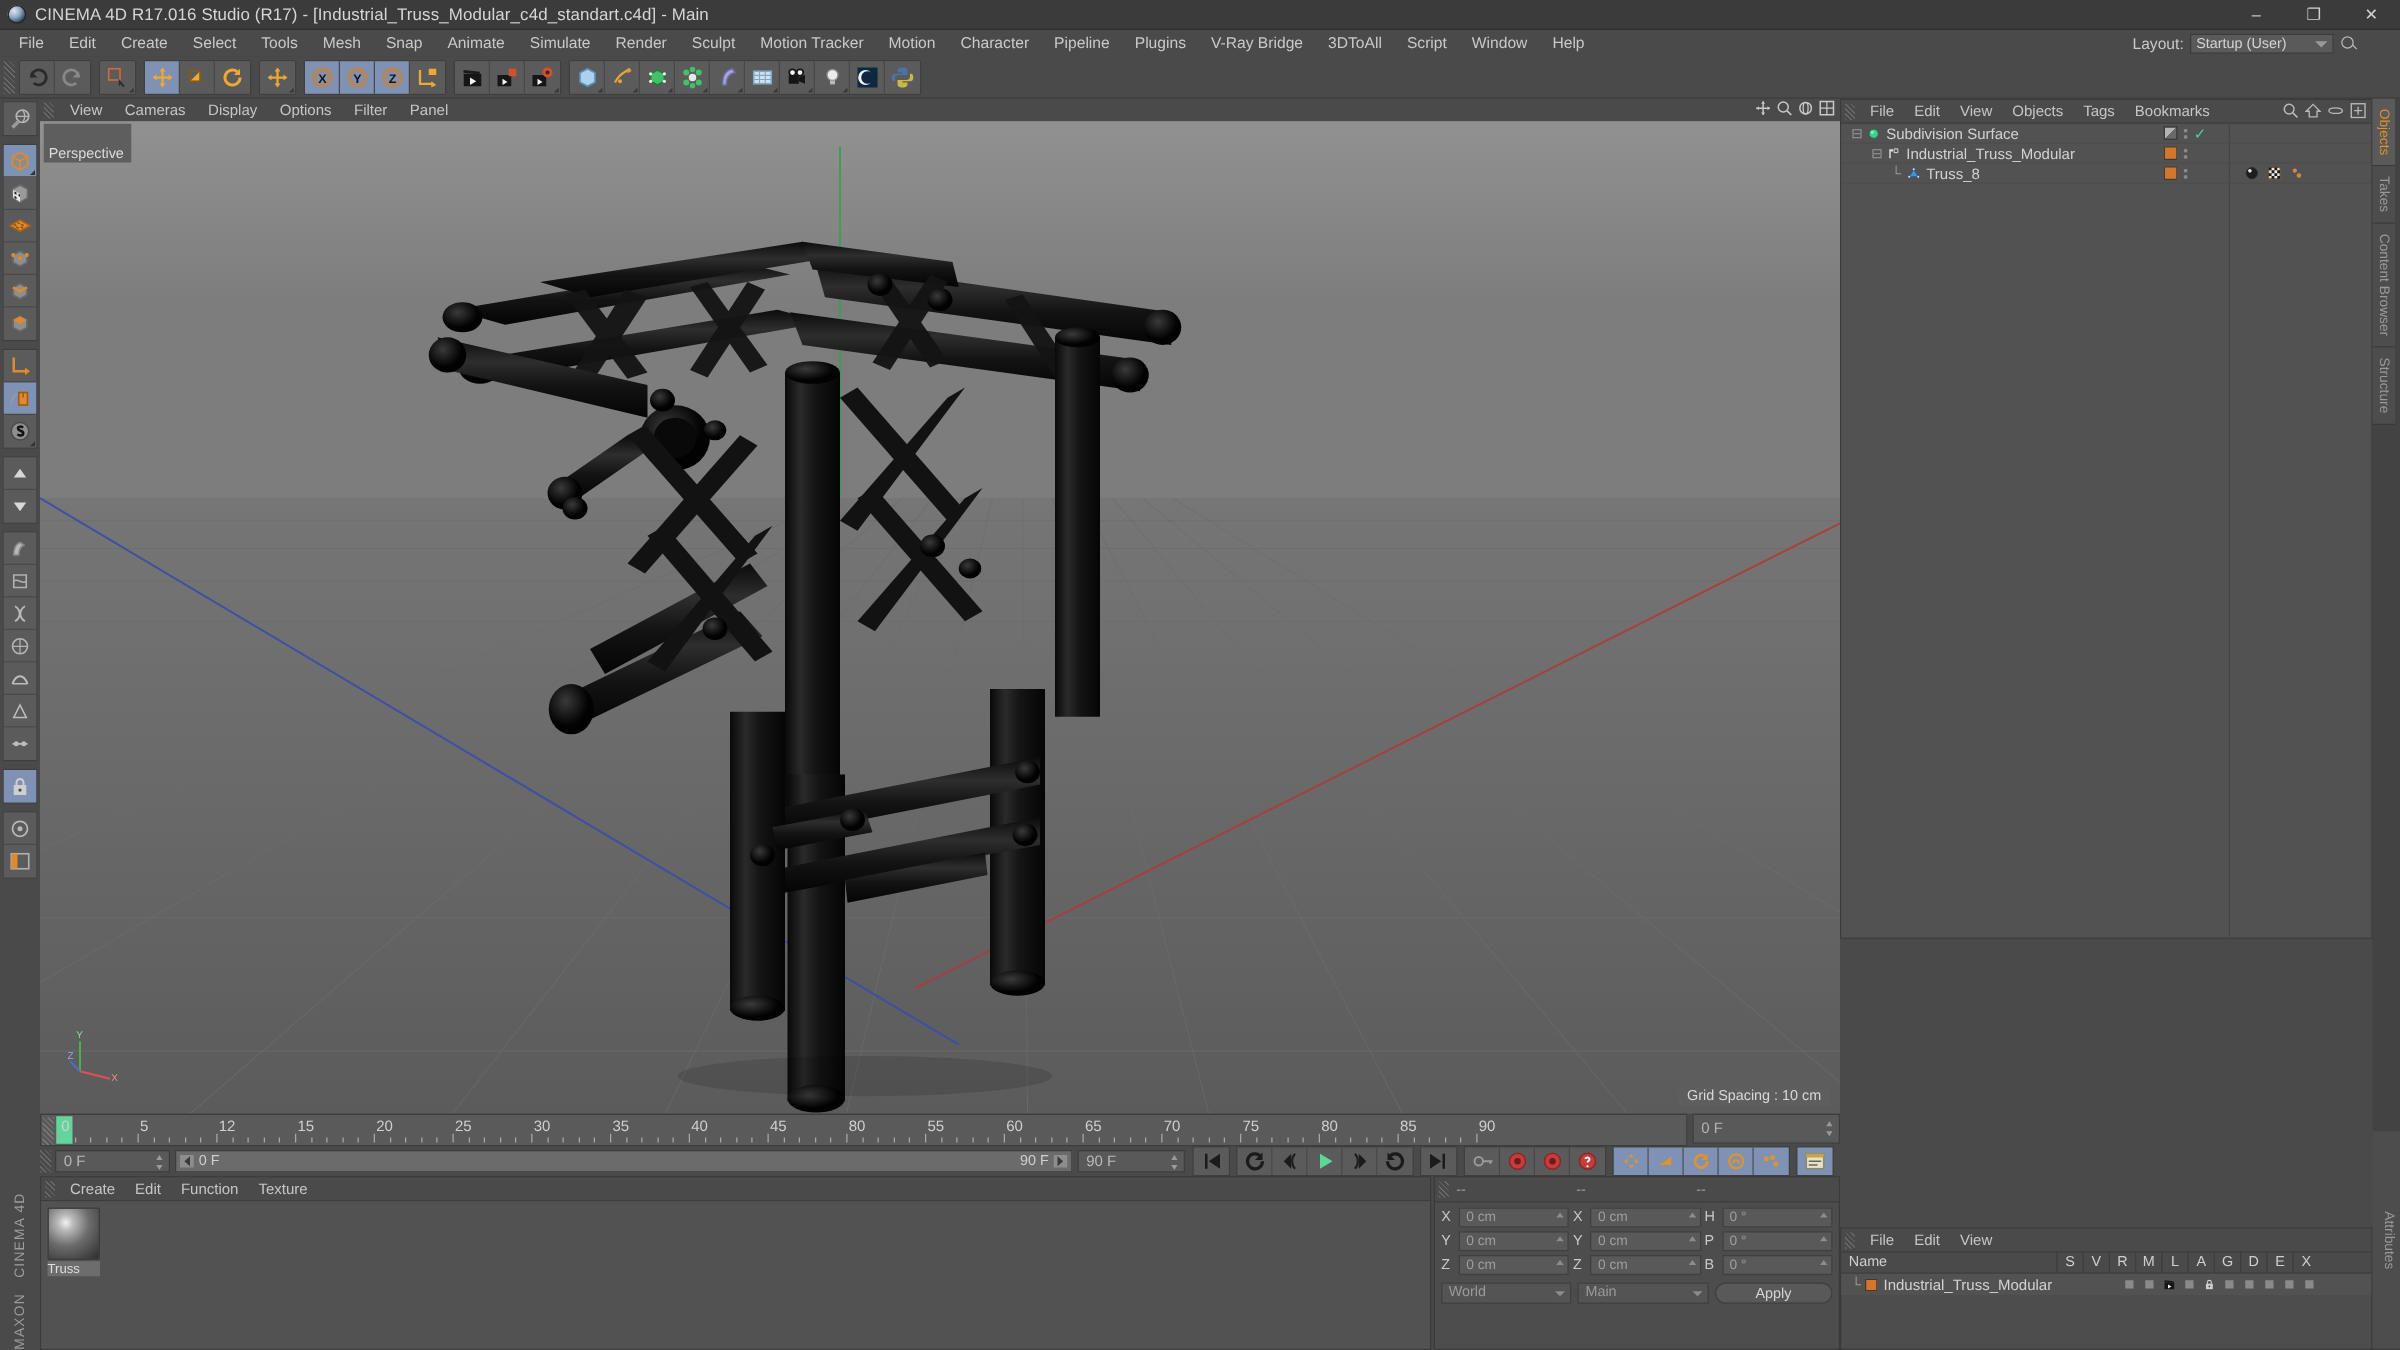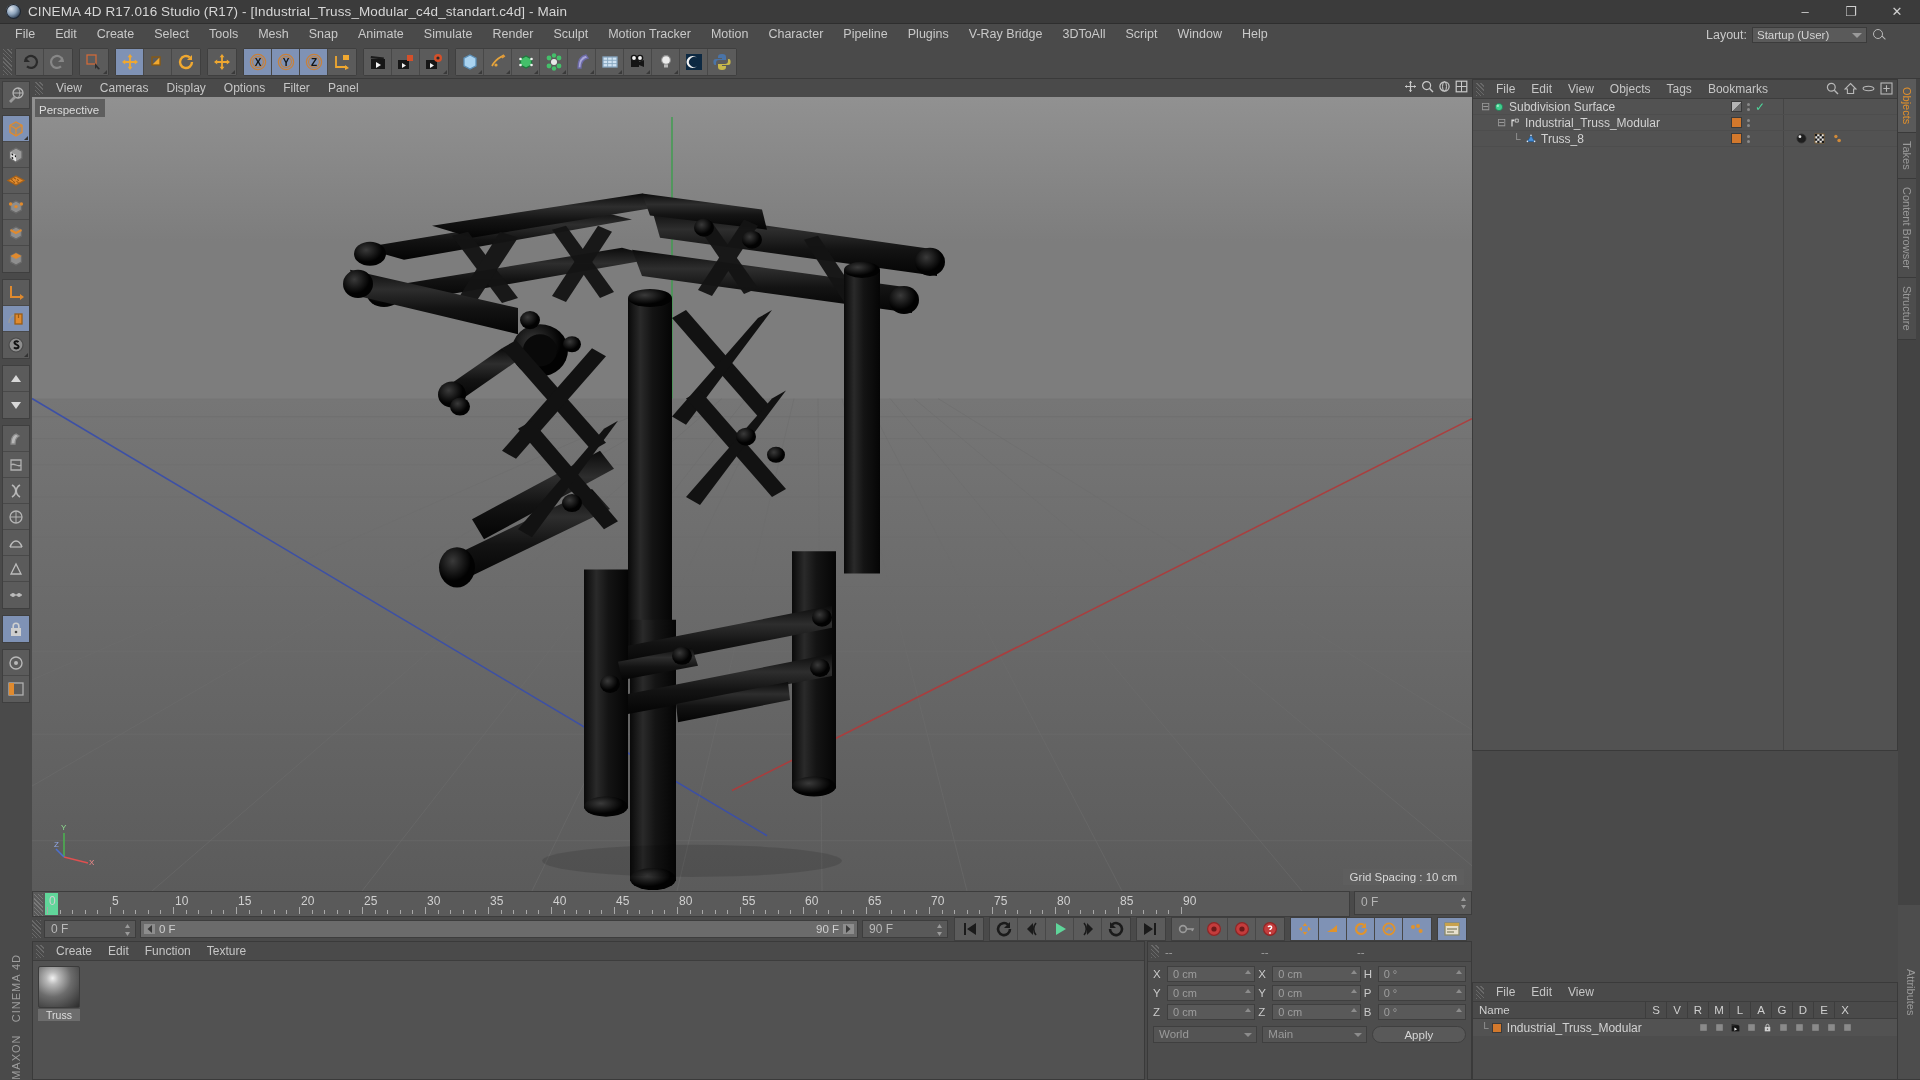--- a/index.html
+++ b/index.html
@@ -66,21 +66,21 @@
   
   .viewwrap{ position:absolute; left:32px; top:79px; right:448px; bottom:189px;
      background:#4a4a4a; }
   .vp-menu{ height:18px; background:#4a4a4a; display:flex; align-items:center; padding-left:3px;}
   .vp-menu .grip{height:13px;width:8px;margin-right:4px;}
   .vp-menu .mi{ padding:0 9px; font-size:12px; color:#c6c6c6;}
   .vp-canvas{ position:absolute; left:0; right:0; top:18px; bottom:0;
      background:linear-gradient(#8d8d8d 0%, #7e7e7e 42%, #6f6f6f 43%, #5f5f5f 100%);
      overflow:hidden;}
   .vp-label{ position:absolute; left:3px; top:2px; background:#5e5e5e; color:#dcdcdc;
-     font-size:11.5px; padding:5px 6px 1px 4px; z-index:6; }
+     font-size:11.5px; padding:18px 6px 1px 4px; z-index:6; }
   .gridspacing{ position:absolute; right:8px; bottom:6px; background:#5e5e5e; color:#d8d8d8;
      font-size:11.5px; padding:2px 7px; z-index:6;}
   .axisgizmo{ position:absolute; left:22px; bottom:24px; width:48px;height:48px;z-index:6;}
   .vp-icons{ position:absolute; right:4px; top:1px; display:flex; gap:4px; z-index:7;}
   .vp-icons i{ display:block;width:13px;height:13px;}
 
   
   .rightcol{ position:absolute; right:0; top:79px; bottom:0; width:448px; background:#4a4a4a;}
   .rtabs{ position:absolute; right:0; top:0; width:22px; bottom:0; background:#434343;}
   .rtab{ writing-mode:vertical-rl; font-size:11px; padding:8px 3px; color:#9a9a9a;
@@ -145,21 +145,21 @@
   .pbtn.blue{background:#7f92b5;}
 
   
   .matmgr{ position:absolute; left:32px; bottom:0; width:1113px; height:139px;
      background:#4d4d4d; border:1px solid #3a3a3a;}
   .mat-body{ position:relative; height:calc(100% - 19px); background:#525252; padding:5px;}
   .mat-item{ width:42px; }
   .mat-ball{ width:42px;height:42px;border:1px solid #3b3b3b;
      background:radial-gradient(circle at 34% 28%, #f2f2f2 0%, #b9b9b9 16%, #6c6c6c 48%, #2c2c2c 100%);
      border-radius:2px;}
-  .mat-name{ font-size:10.5px; color:#dedede; background:#6d6d6d; text-align:center;
+  .mat-name{ font-size:10.5px; color:#dedede; background:#6d6d6d; text-align:left;
      width:42px; margin-top:1px; }
 
   
   .coord{ position:absolute; left:1147px; bottom:0; width:325px; height:139px;
      background:#4d4d4d; border:1px solid #3a3a3a;}
   .co-top{ height:20px; display:flex; align-items:center; padding-left:3px; font-size:11.5px;
      color:#a0a0a0; border-bottom:1px solid #3e3e3e; background:#4a4a4a;}
   .co-top .grip{height:13px;width:8px;margin-right:6px;}
   .co-top span{ display:inline-block; }
   .co-rows{ padding:4px 5px 0 5px; }
@@ -782,21 +782,21 @@
   </div>
 </div>
 
 <div class="timeline">
   <div class="tl-ruler">
     <div class="tl-grip"></div>
     <div class="tl-green"></div>
     <div id="tl-marks">
         <div class="tl-num" style="left: 16px;">0</div>
         <div class="tl-num" style="left: 79px;">5</div>
-        <div class="tl-num" style="left: 142px;">10</div>
+        <div class="tl-num" style="left: 142px;">12</div>
         <div class="tl-num" style="left: 205px;">15</div>
         <div class="tl-num" style="left: 268px;">20</div>
         <div class="tl-num" style="left: 331px;">25</div>
         <div class="tl-num" style="left: 394px;">30</div>
         <div class="tl-num" style="left: 457px;">35</div>
         <div class="tl-num" style="left: 520px;">40</div>
         <div class="tl-num" style="left: 583px;">45</div>
         <div class="tl-num" style="left: 646px;">80</div>
         <div class="tl-num" style="left: 709px;">55</div>
         <div class="tl-num" style="left: 772px;">60</div>

